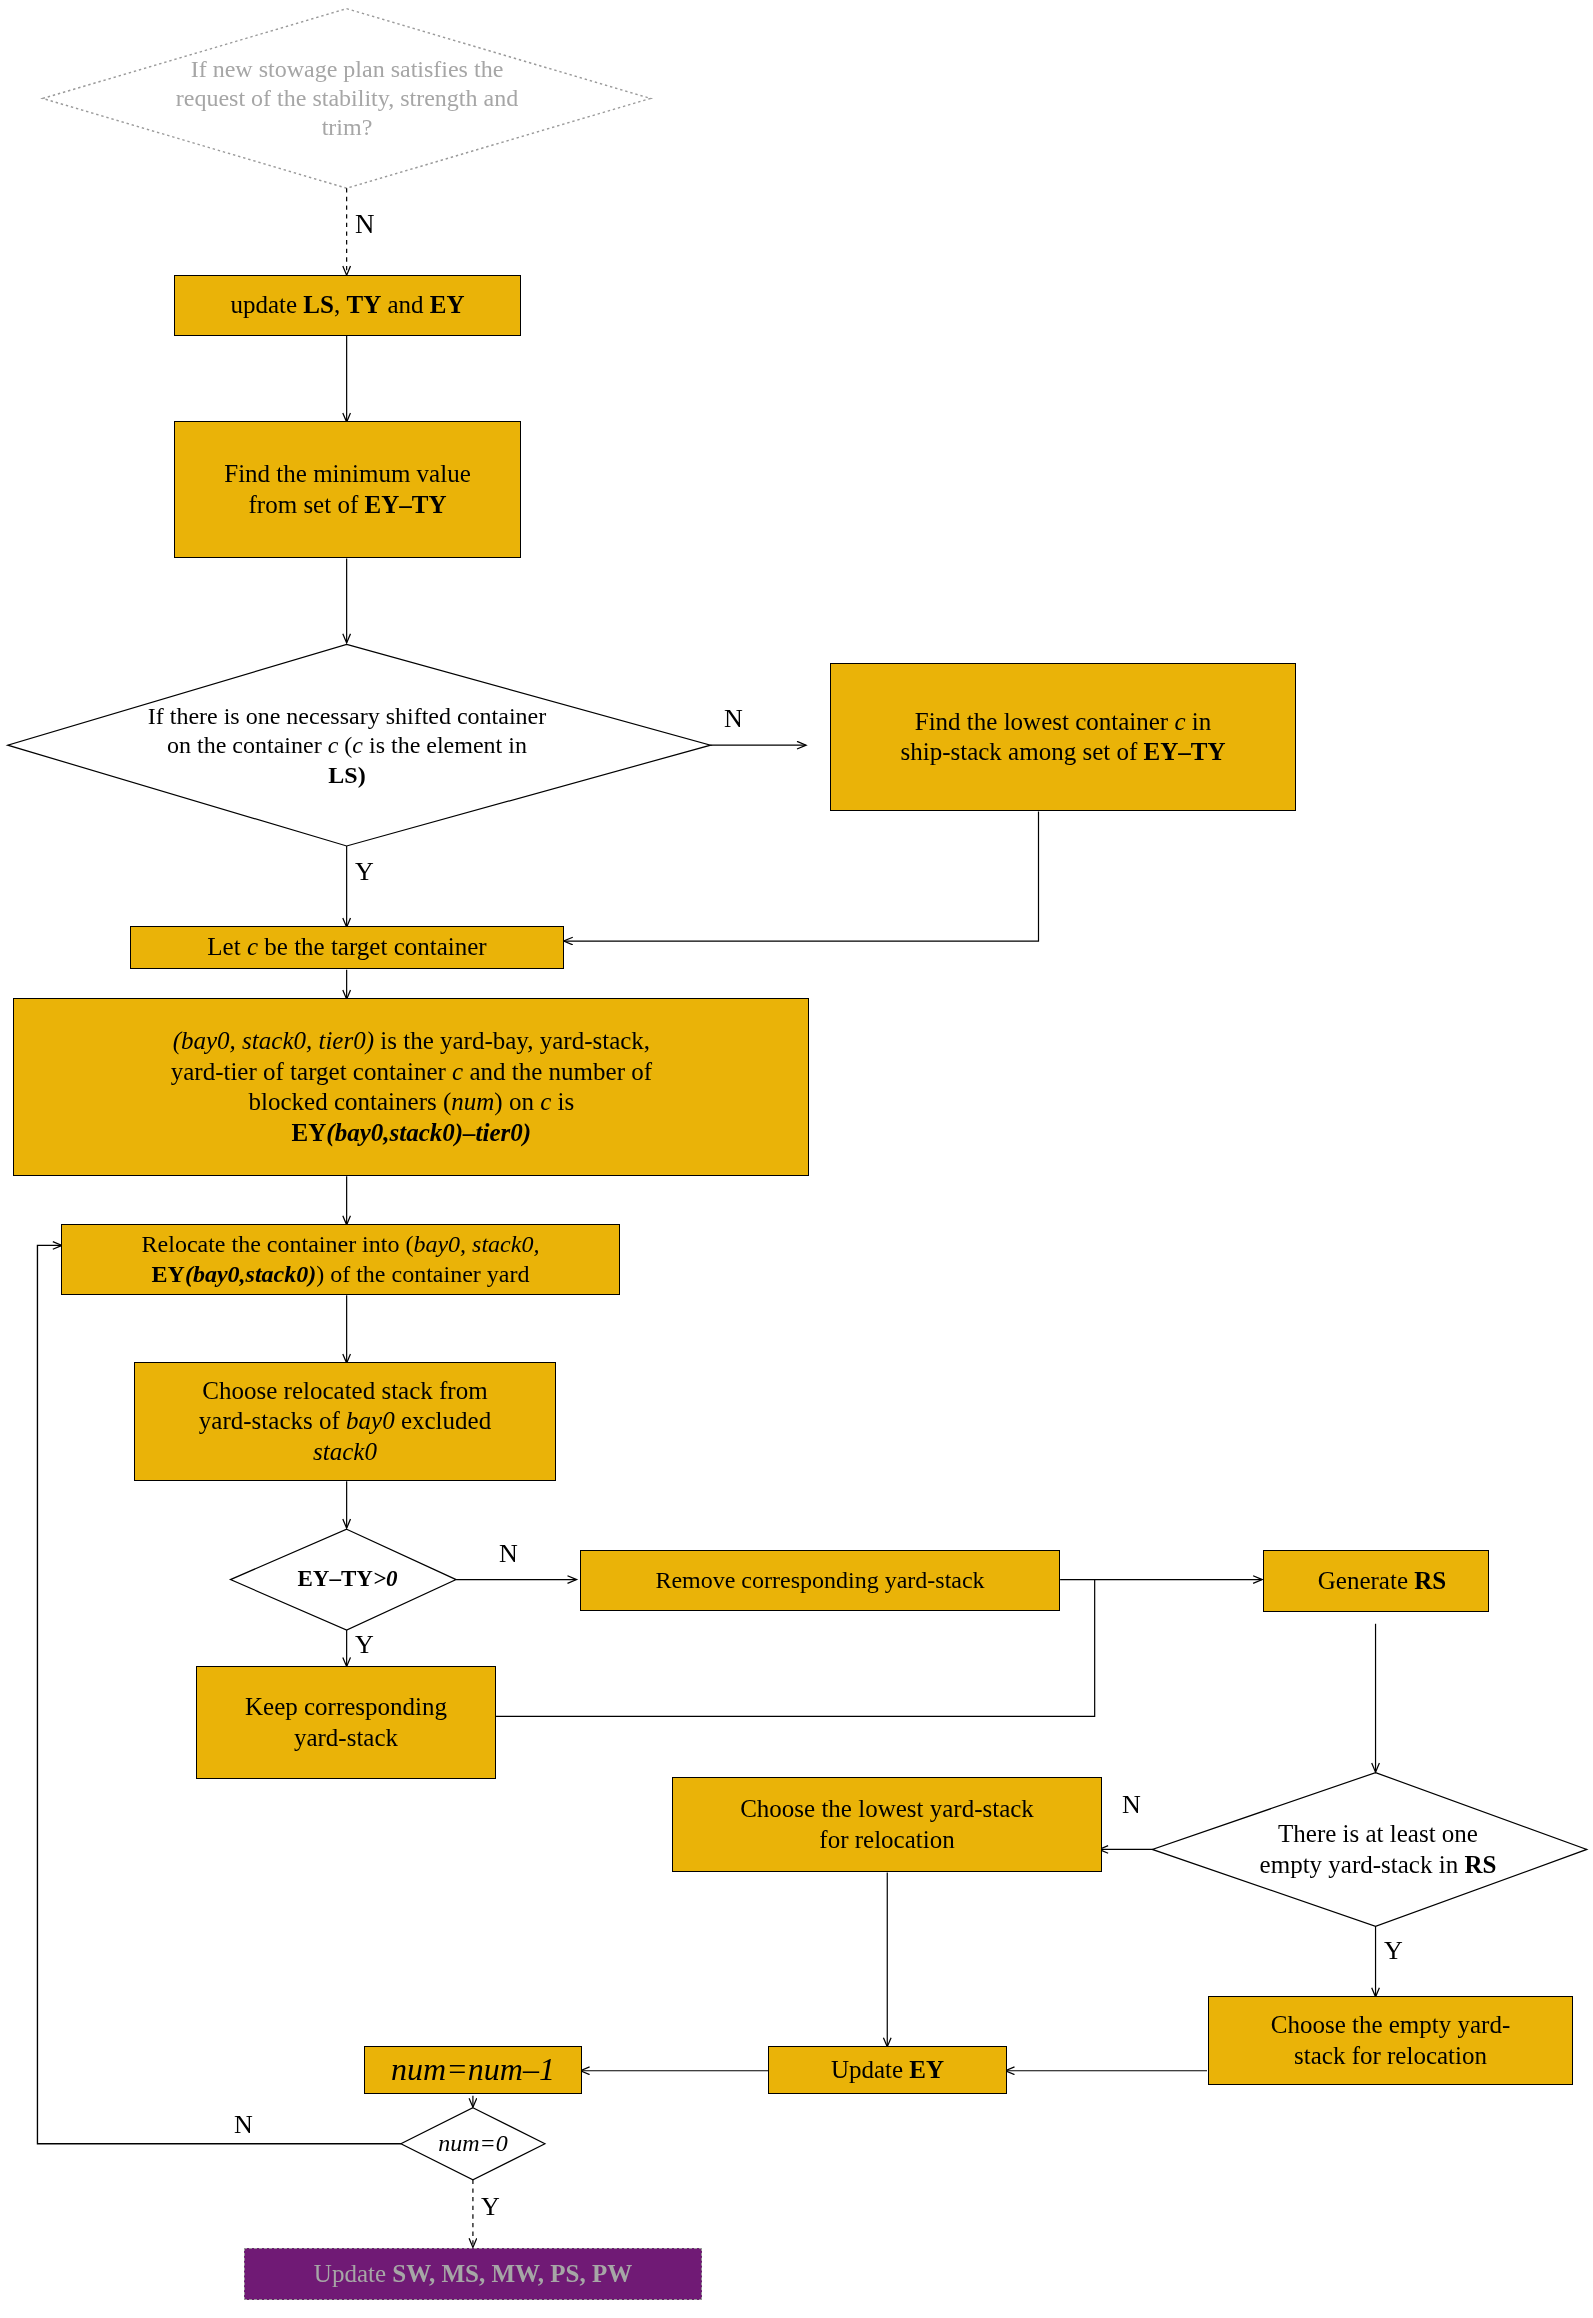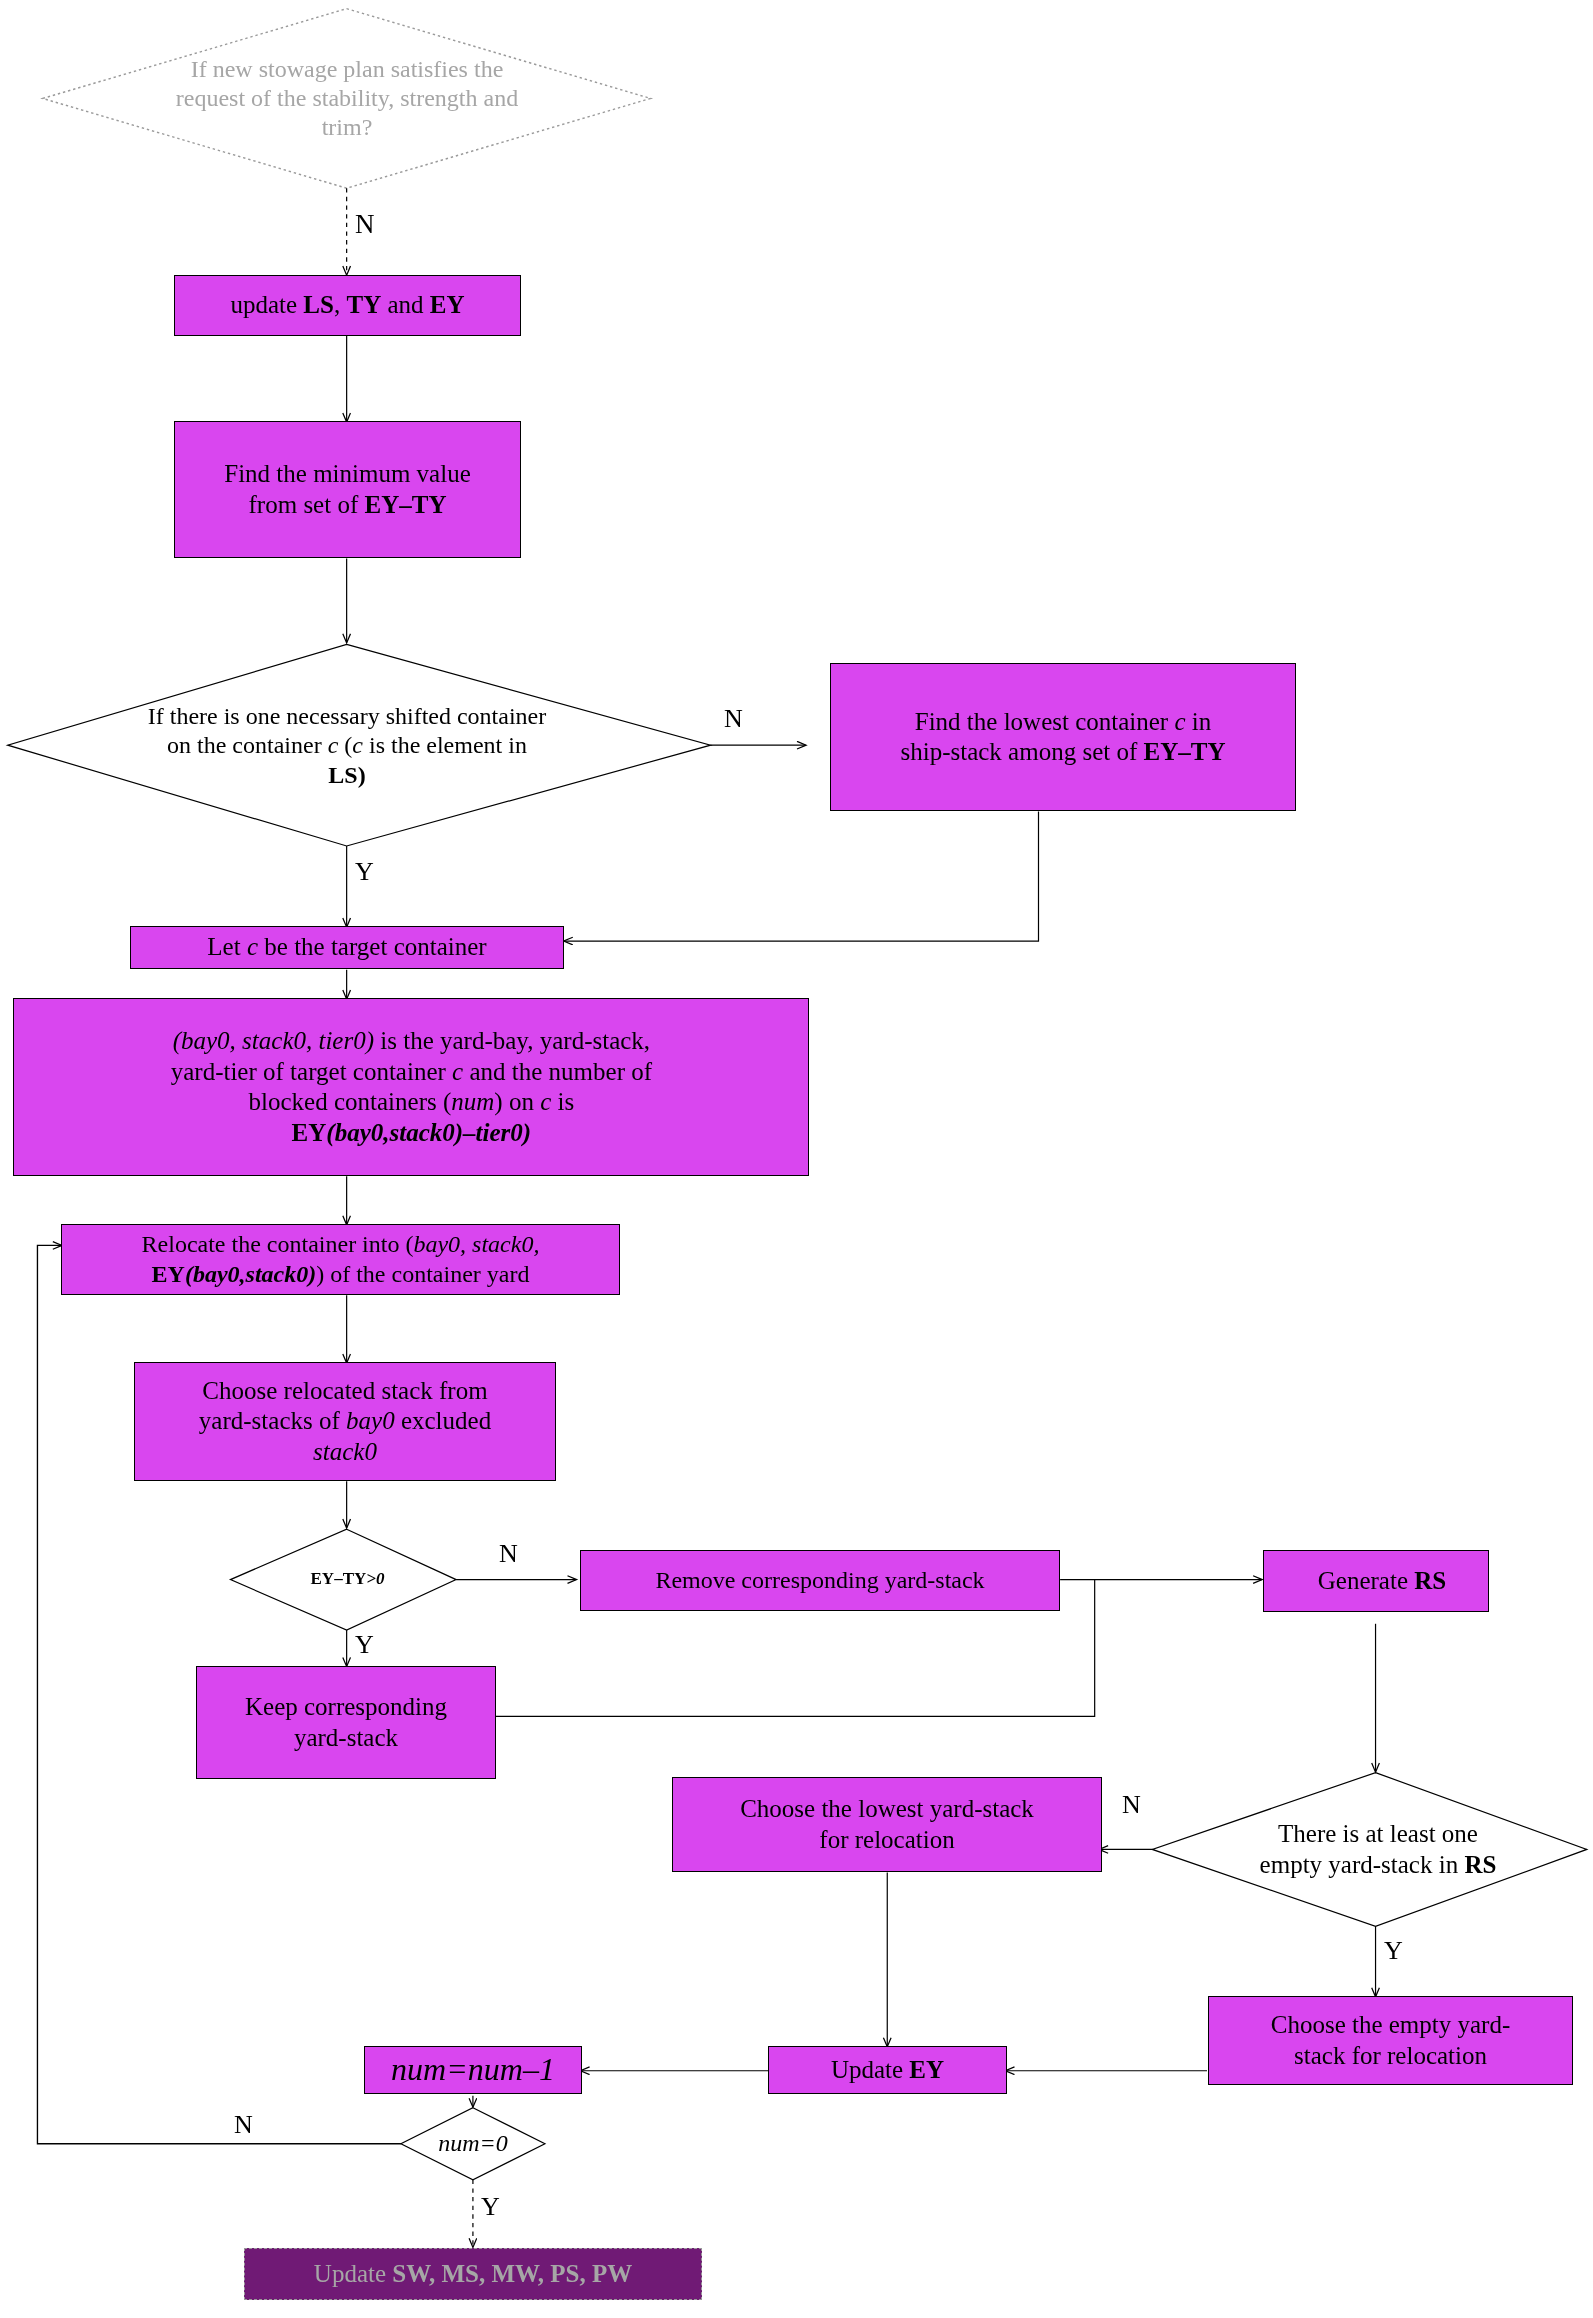--- a/index.html
+++ b/index.html
@@ -18,21 +18,21 @@
     display:flex;
     align-items:center;
     justify-content:center;
     text-align:center;
     color:#000000;
     line-height:1.22;
   }
   .node .inner{width:100%;padding:0 4.8px;box-sizing:border-box;}
   .proc{
     border:1px solid #000000;
-    background:#d946ef;
+    background:#eab308;
   }
   .proc-ghost{
     border:1.4px dashed #9a9a9a;
     background:#701a75;
     color:#a6a6a6;
   }
   .dia{
     background:transparent;
     border:none;
   }
@@ -182,21 +182,21 @@
   </div>
 
   <div class="node proc" style="left:134px;top:1362px;width:422px;height:119px;font-size:25px;">
     <div class="inner">
       <span>Choose relocated stack from</span><br>
       <span>yard-stacks of </span><i>bay0</i><span> excluded</span><br>
       <i>stack0</i>
     </div>
   </div>
 
-  <div class="node dia" style="left:254px;top:1561px;width:187px;height:37px;font-size:17px;">
+  <div class="node dia" style="left:254px;top:1561px;width:187px;height:37px;font-size:23px;">
     <div class="inner">
       <b>EY–TY</b><i><b>&gt;0</b></i>
     </div>
   </div>
   <div class="label" style="left:499px;top:1541px;font-size:26px;">N</div>
   <div class="label" style="left:355px;top:1632px;font-size:26px;">Y</div>
 
   <div class="node proc" style="left:580px;top:1550px;width:480px;height:61px;font-size:24px;">
     <div class="inner">
       <span>Remove corresponding yard-stack</span>

